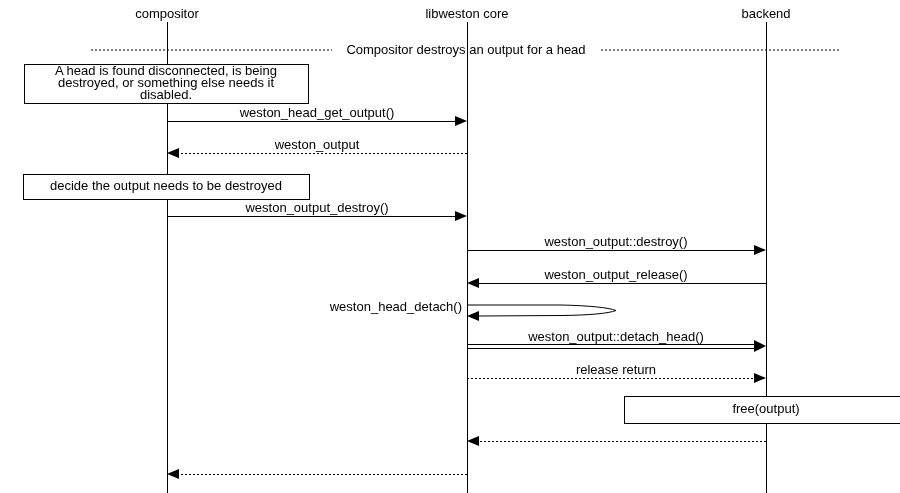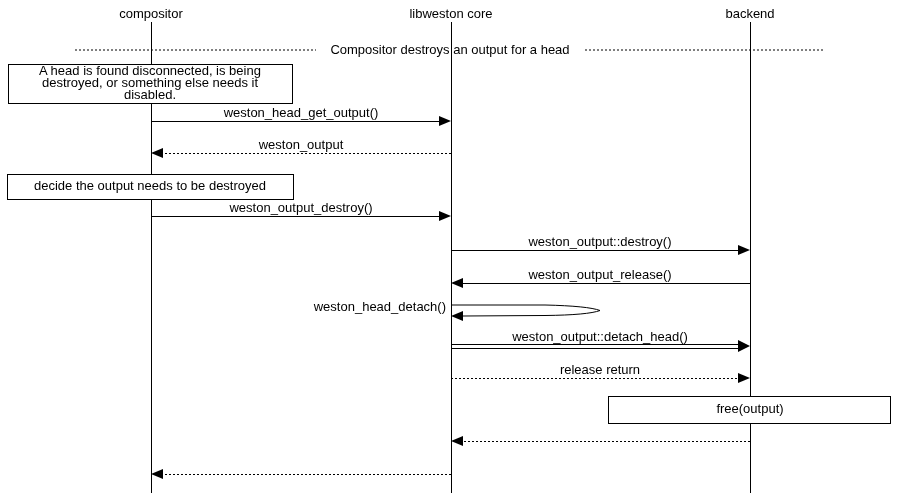--- a/index.html
+++ b/index.html
@@ -1,17 +1,17 @@
 <!DOCTYPE html>
 <html><head>
 <meta charset="utf-8">
 <title>Sequence Diagram</title>
 <style>
   html, body { margin: 0; padding: 0; background: #ffffff; }
-  .stage { width: 788px; height: 493px; position: relative; background: #ffffff; }
+  .stage { width: 788px; height: 493px; position: relative; background: #ffffff; padding-left: 16px; }
   svg { display: block; }
   svg line, svg path { stroke: #000000; stroke-width: 1; fill: none; }
   svg line.axis { shape-rendering: crispEdges; }
   svg .dotted { stroke-dasharray: 2 2; }
   svg rect.note { fill: #ffffff; stroke: #000000; stroke-width: 1; shape-rendering: crispEdges; }
   svg polygon.head { fill: #000000; stroke: none; }
   svg text { font-family: "Liberation Sans", sans-serif; font-size: 13px; fill: #000000; }
 </style>
 </head>
 <body>

